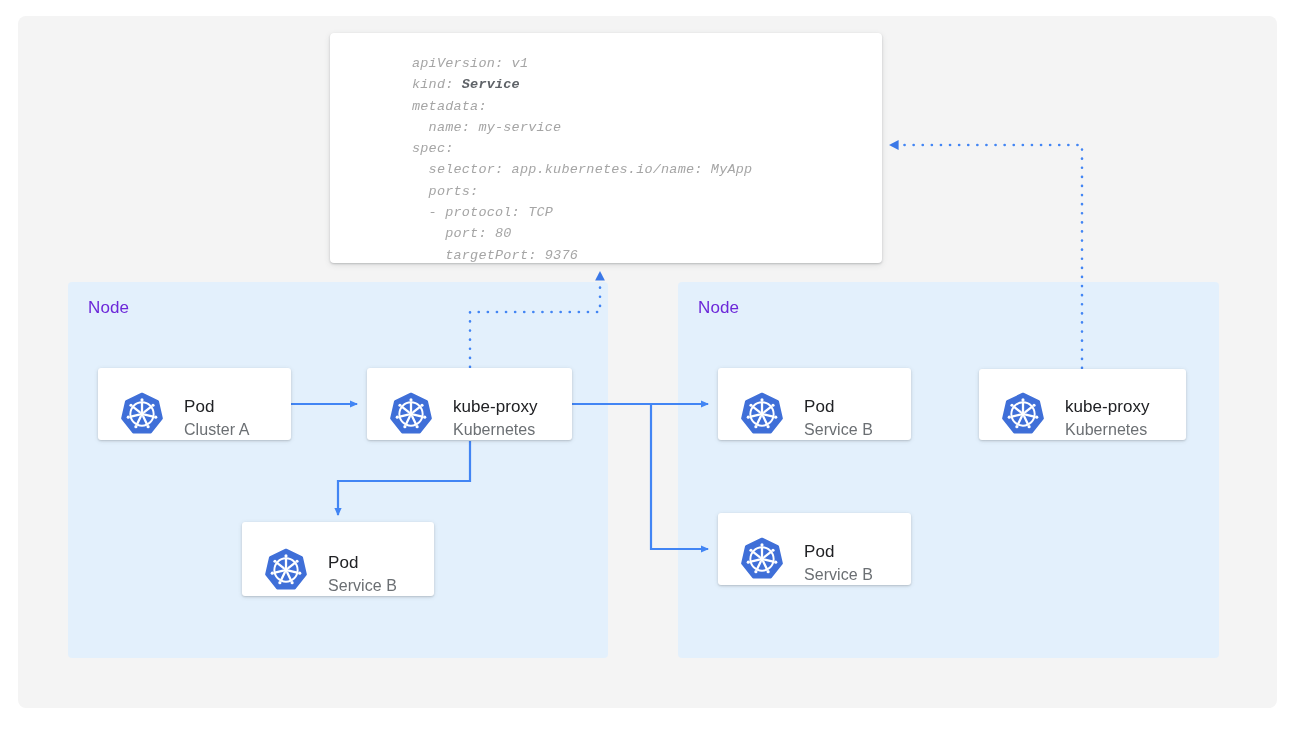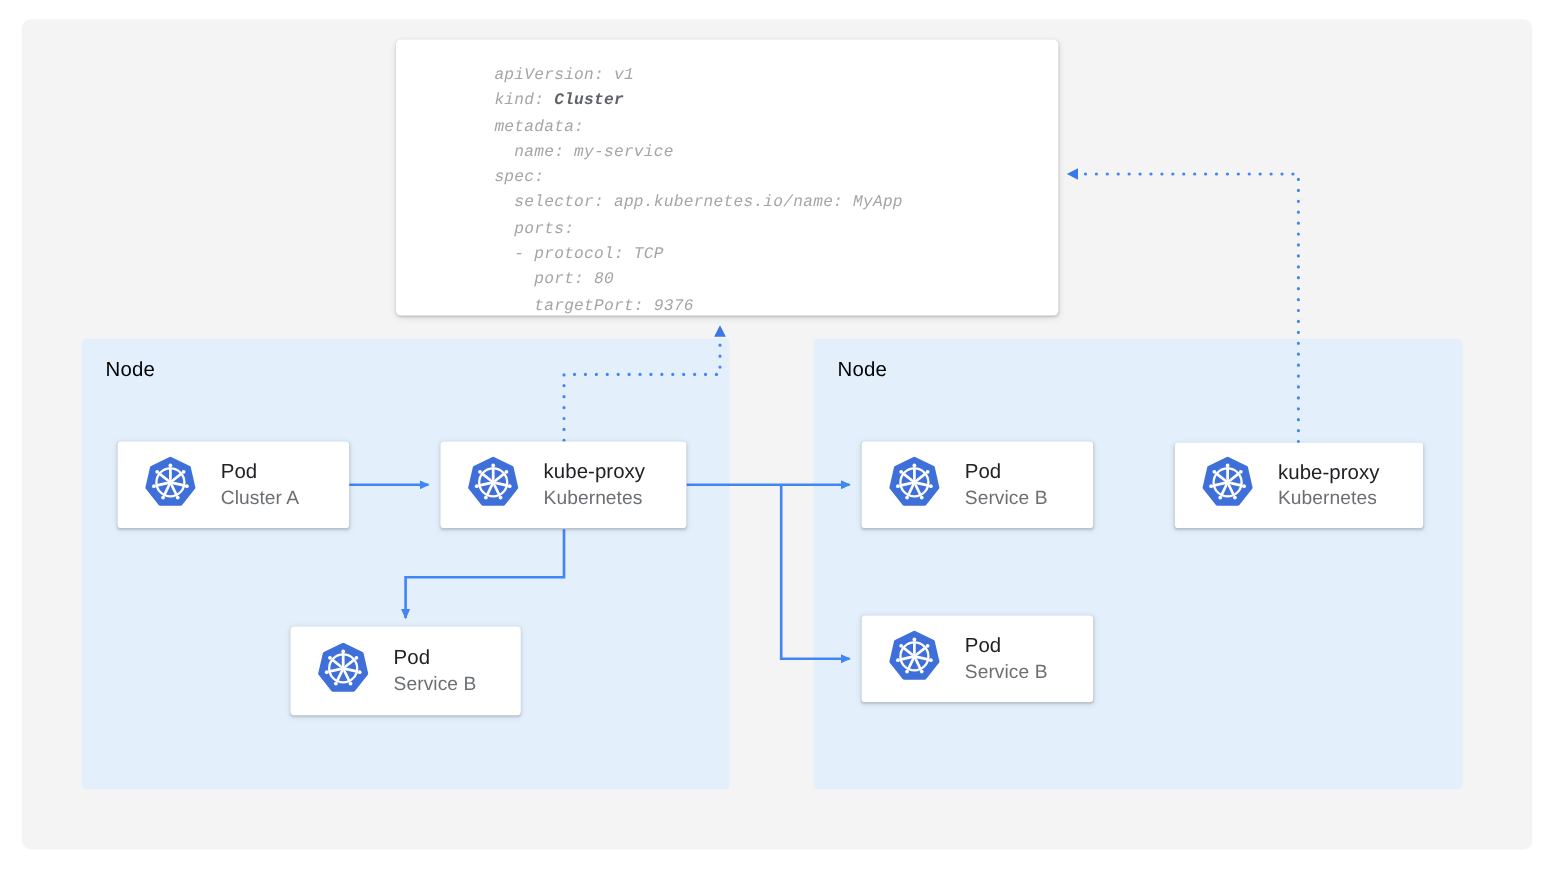--- a/index.html
+++ b/index.html
@@ -15,30 +15,30 @@
     position:absolute;left:18px;top:16px;width:1259px;height:692px;
     background:#f4f4f4;border-radius:8px;
   }
 
   
   .node{
     position:absolute;background:#e3f0fc;border-radius:4px;
   }
   .node-label{
     position:absolute;left:20px;top:16px;
-    font-size:17px;color:#000000;letter-spacing:.1px;
+    font-size:17px;color:#6d28d9;letter-spacing:.1px;
   }
   #node-left{left:68px;top:282px;width:540px;height:376px;}
   #node-right{left:678px;top:282px;width:541px;height:376px;}
 
   
   .card{
     position:absolute;background:#ffffff;border-radius:3px;
     box-shadow:0 1px 2px rgba(60,64,67,.22),0 1px 5px rgba(60,64,67,.10);
-    display:flex;align-items:center;box-sizing:border-box;
+    display:flex;align-items:flex-end;box-sizing:border-box;
   }
   .card .k8s{flex:0 0 auto;margin-left:22px;}
   .card .txt{margin-left:20px;display:flex;flex-direction:column;justify-content:center;}
   .card .title{font-size:17px;color:#202124;line-height:1.33;letter-spacing:.05px;}
   .card .sub{font-size:16px;color:#6b6f73;line-height:1.33;letter-spacing:.05px;}
 
   #pod-a      {left:98px; top:368px;width:193px;height:72px;}
   #kube-left  {left:367px;top:368px;width:205px;height:72px;}
   #pod-b-left {left:242px;top:522px;width:192px;height:74px;}
   #pod-b-r1   {left:718px;top:368px;width:193px;height:72px;}
@@ -65,21 +65,21 @@
 </style>
 </head>
 <body>
 
 <div id="stage">
 
   <div class="canvas"></div>
 
   <div id="yaml-card">
     <div id="yaml-code">apiVersion: v1
-kind: <span class="b">Cluster</span>
+kind: <span class="b">Service</span>
 metadata:
   name: my-service
 spec:
   selector: app.kubernetes.io/name: MyApp
   ports:
   - protocol: TCP
     port: 80
     targetPort: 9376</div>
   </div>
 

